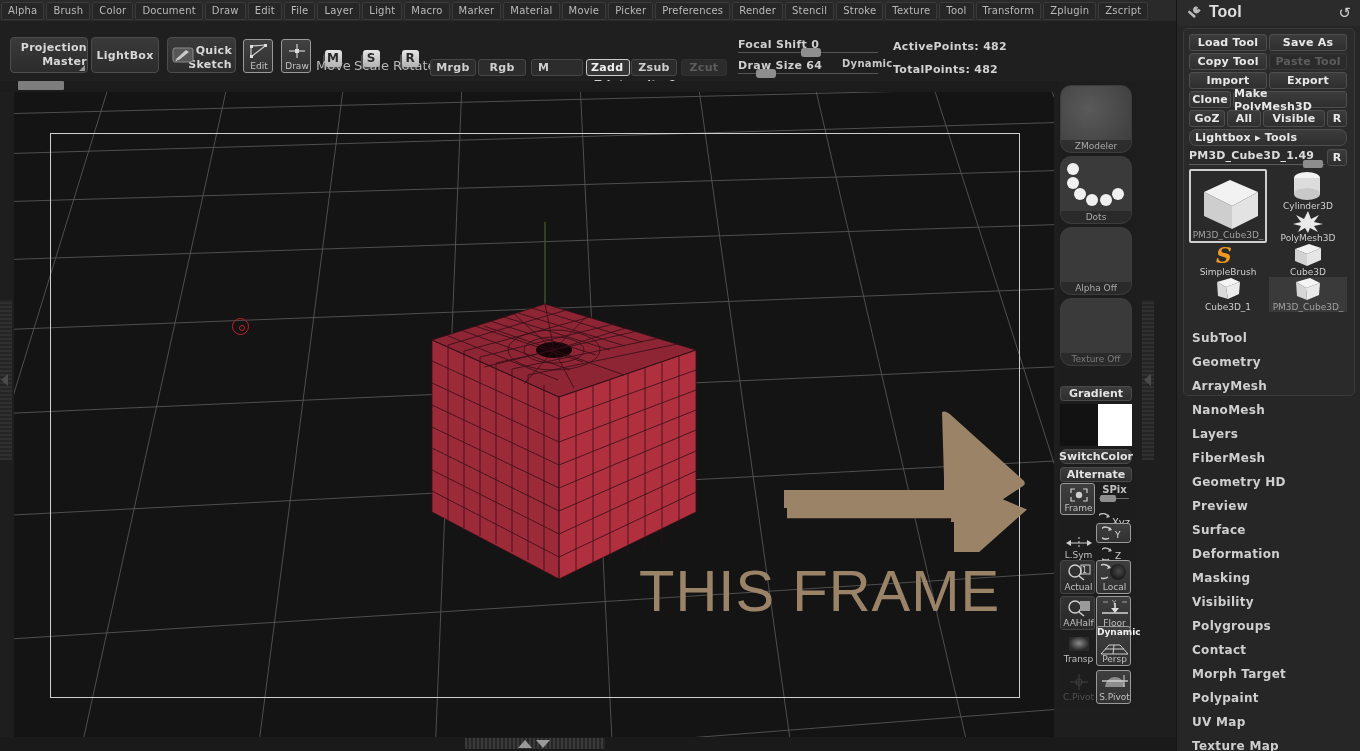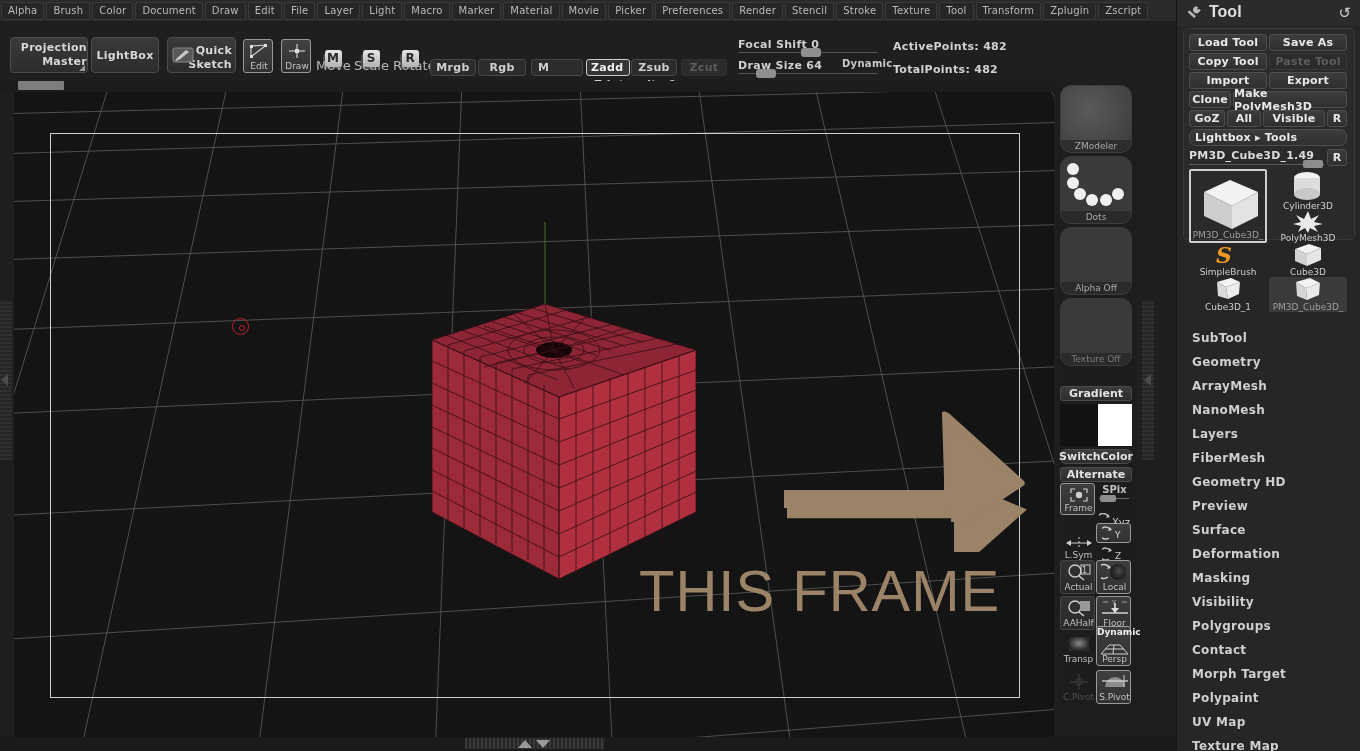--- a/index.html
+++ b/index.html
@@ -240,21 +240,21 @@
   }
   #tp-wrench {
     position: absolute; left: 8px; top: 4px;
     width: 18px; height: 18px;
   }
   #tp-refresh {
     position: absolute; right: 10px; top: 4px;
     font-size: 15px; color: #cfcfcf;
   }
   #tp-box {
-    position: absolute; left: 6px; top: 28px; width: 172px; height: 212px;
+    position: absolute; left: 6px; top: 28px; width: 172px; height: 368px;
     border: 1px solid #3a3a3a; border-radius: 5px;
     background: #2a2a2a;
     box-sizing: border-box;
   }
   .tpb {
     position: absolute; height: 17px;
     border: 1px solid #4e4e4e; border-radius: 3px;
     background: linear-gradient(#3c3c3c,#2f2f2f);
     color: #e8e8e8; font-size: 11px; font-weight: bold;
     display:flex; align-items:center; justify-content:center;

